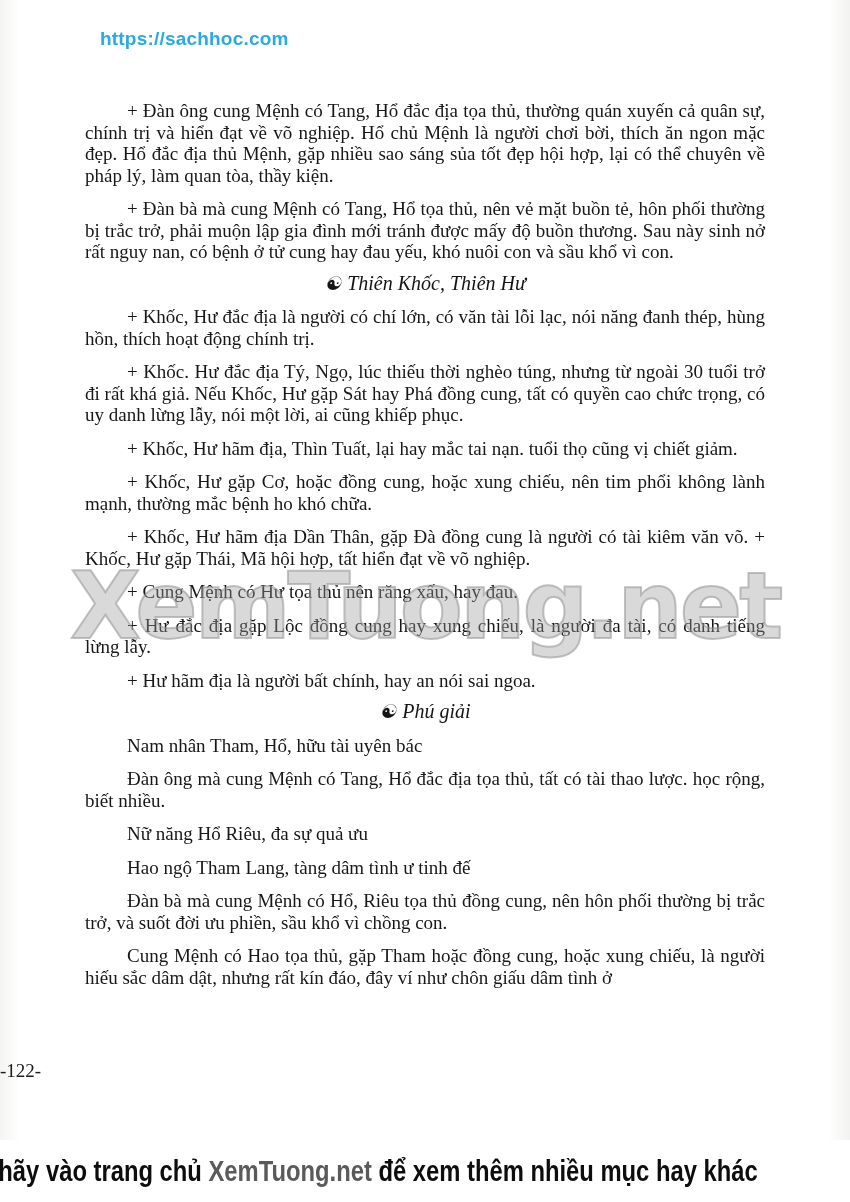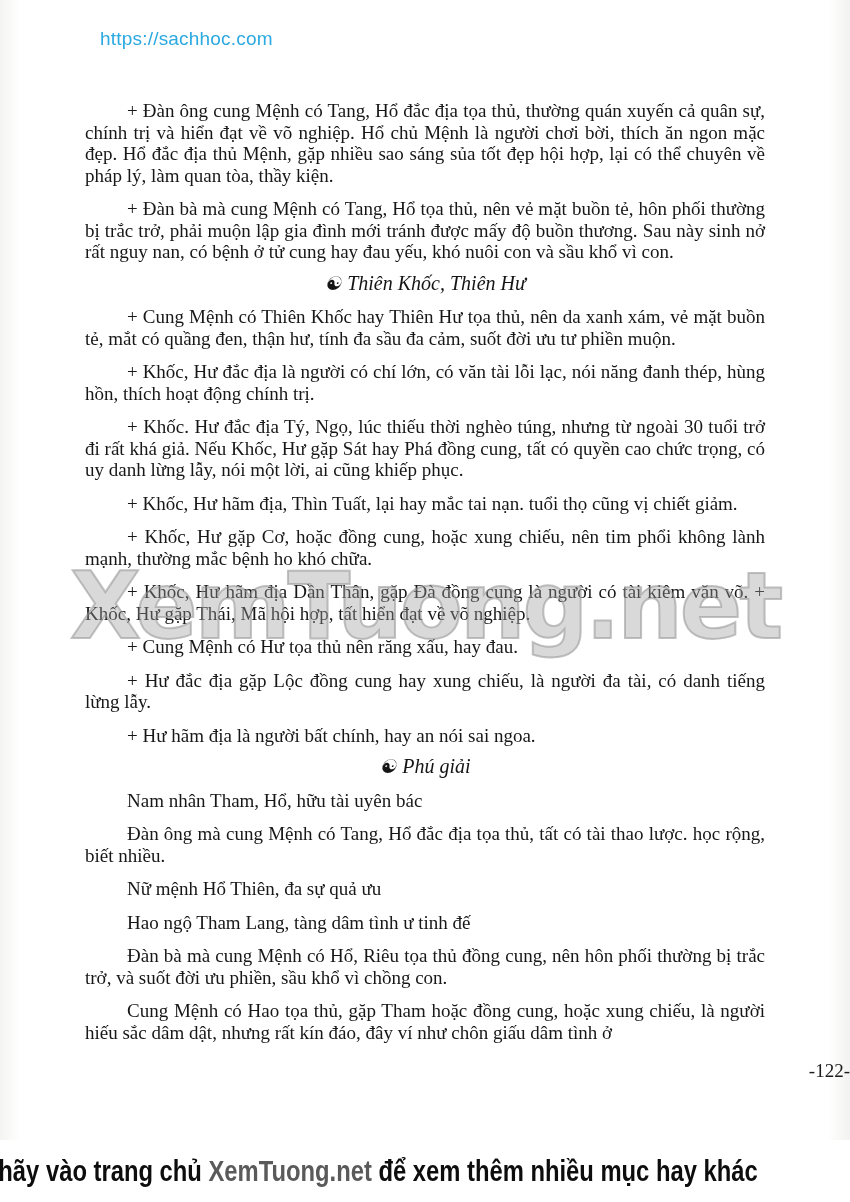--- a/index.html
+++ b/index.html
@@ -15,20 +15,21 @@
     background:linear-gradient(90deg,#f4f4f2 0px,#ffffff 20px,#ffffff 828px,#f2f2f0 850px);
     color:#161616;
   }
   .source-link{
     position:absolute;top:28px;left:100px;
     font-family:"Liberation Sans", sans-serif;
     font-size:19px;
     color:#2BA9E1;
     text-decoration:none;
     letter-spacing:.2px;
+    font-weight:bold;
   }
   .running-header{
     position:absolute;top:56px;left:85px;width:680px;
     display:flex;justify-content:space-between;
     font-style:italic;
     font-size:20px;
     color:#1d1d1d;
   }
   .body-col{
     position:absolute;top:88px;left:85px;width:680px;
@@ -58,21 +59,21 @@
     font-weight:bold;
     font-size:92px;
     letter-spacing:-3px;
     color:rgba(130,130,130,0.05);
     -webkit-text-stroke:2px rgba(145,145,145,0.55);
     text-shadow:0 0 1px rgba(160,160,160,0.35);
     white-space:nowrap;
   }
   .page-number{
     position:absolute;top:1060px;left:0;width:850px;
-    text-align:right;
+    text-align:left;
     font-size:19px;
     color:#1b1b1b;
   }
   .footer-banner{
     position:absolute;bottom:0;left:0;width:850px;height:62px;
     background:#ffffff;
     display:flex;align-items:center;justify-content:flex-end;
   }
   .footer-text{
     font-family:"Liberation Sans", sans-serif;
@@ -90,33 +91,32 @@
 
 <div class="page">
 
   <a class="source-link" href="#">https://sachhoc.com</a>
 
 
   <div class="body-col">
     <p>+ Đàn ông cung Mệnh có Tang, Hổ đắc địa tọa thủ, thường quán xuyến cả quân sự, chính trị và hiển đạt về võ nghiệp. Hổ chủ Mệnh là người chơi bời, thích ăn ngon mặc đẹp. Hổ đắc địa thủ Mệnh, gặp nhiều sao sáng sủa tốt đẹp hội hợp, lại có thể chuyên về pháp lý, làm quan tòa, thầy kiện.</p>
     <p>+ Đàn bà mà cung Mệnh có Tang, Hổ tọa thủ, nên vẻ mặt buồn tẻ, hôn phối thường bị trắc trở, phải muộn lập gia đình mới tránh được mấy độ buồn thương. Sau này sinh nở rất nguy nan, có bệnh ở tử cung hay đau yếu, khó nuôi con và sầu khổ vì con.</p>
     <h2 class="section-heading"><span class="yy">☯</span><span>Thiên Khốc, Thiên Hư</span></h2>
-    <p>+ Cung Mệnh có Thiên Khốc hay Thiên Hư tọa thủ, nên da xanh xám, vẻ mặt buồn tẻ, mắt có quầng đen, thận hư, tính đa sầu đa cảm, suốt đời ưu tư phiền muộn.</p>
     <p>+ Khốc, Hư đắc địa là người có chí lớn, có văn tài lỗi lạc, nói năng đanh thép, hùng hồn, thích hoạt động chính trị.</p>
     <p>+ Khốc. Hư đắc địa Tý, Ngọ, lúc thiếu thời nghèo túng, nhưng từ ngoài 30 tuổi trở đi rất khá giả. Nếu Khốc, Hư gặp Sát hay Phá đồng cung, tất có quyền cao chức trọng, có uy danh lừng lẫy, nói một lời, ai cũng khiếp phục.</p>
     <p>+ Khốc, Hư hãm địa, Thìn Tuất, lại hay mắc tai nạn. tuổi thọ cũng vị chiết giảm.</p>
     <p>+ Khốc, Hư gặp Cơ, hoặc đồng cung, hoặc xung chiếu, nên tim phổi không lành mạnh, thường mắc bệnh ho khó chữa.</p>
     <p>+ Khốc, Hư hãm địa Dần Thân, gặp Đà đồng cung là người có tài kiêm văn võ. + Khốc, Hư gặp Thái, Mã hội hợp, tất hiển đạt về võ nghiệp.</p>
     <p>+ Cung Mệnh có Hư tọa thủ nên răng xấu, hay đau.</p>
     <p>+ Hư đắc địa gặp Lộc đồng cung hay xung chiếu, là người đa tài, có danh tiếng lừng lẫy.</p>
     <p>+ Hư hãm địa là người bất chính, hay an nói sai ngoa.</p>
     <h2 class="section-heading"><span class="yy">☯</span><span>Phú giải</span></h2>
     <p>Nam nhân Tham, Hổ, hữu tài uyên bác</p>
     <p>Đàn ông mà cung Mệnh có Tang, Hổ đắc địa tọa thủ, tất có tài thao lược. học rộng, biết nhiều.</p>
-    <p>Nữ mệnh Hổ Thiên, đa sự quả ưu</p>
+    <p>Nữ năng Hổ Riêu, đa sự quả ưu</p>
     <p>Hao ngộ Tham Lang, tàng dâm tình ư tinh đế</p>
     <p>Đàn bà mà cung Mệnh có Hổ, Riêu tọa thủ đồng cung, nên hôn phối thường bị trắc trở, và suốt đời ưu phiền, sầu khổ vì chồng con.</p>
     <p>Cung Mệnh có Hao tọa thủ, gặp Tham hoặc đồng cung, hoặc xung chiếu, là người hiếu sắc dâm dật, nhưng rất kín đáo, đây ví như chôn giấu dâm tình ở</p>
   </div>
 
   <div class="watermark">XemTuong.net</div>
 
   <div class="page-number">-122-</div>
 
   <div class="footer-banner">

